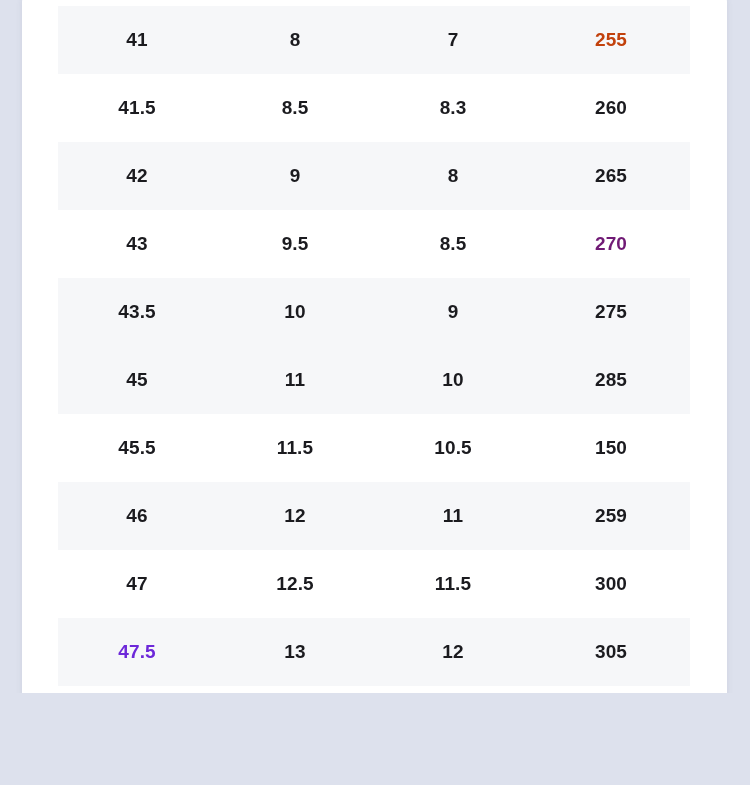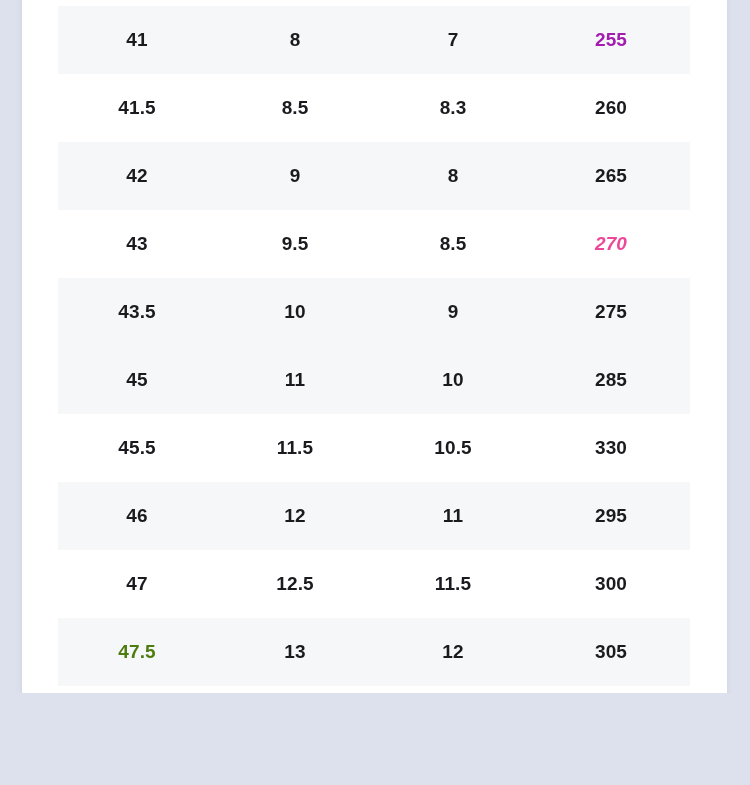--- a/index.html
+++ b/index.html
@@ -116,72 +116,72 @@
           <tr class="plain">
                 <td style="color: rgb(27, 27, 31);">40</td>
                 <td style="color: rgb(27, 27, 31);">7.5</td>
                 <td style="color: rgb(27, 27, 31);">6.5</td>
                 <td style="color: rgb(27, 27, 31);">250</td>
               </tr>
               <tr class="striped" style="background: rgb(246, 247, 249);">
                 <td style="color: rgb(27, 27, 31);">41</td>
                 <td style="color: rgb(27, 27, 31);">8</td>
                 <td style="color: rgb(27, 27, 31);">7</td>
-                <td style="color: #a21caf;">255</td>
+                <td style="color: #c2410c;">255</td>
               </tr>
               <tr class="plain">
                 <td style="color: rgb(27, 27, 31);">41.5</td>
                 <td style="color: rgb(27, 27, 31);">8.5</td>
                 <td style="color: rgb(27, 27, 31);">8.3</td>
                 <td style="color: rgb(27, 27, 31);">260</td>
               </tr>
               <tr class="striped" style="background: rgb(246, 247, 249);">
                 <td style="color: rgb(27, 27, 31);">42</td>
                 <td style="color: rgb(27, 27, 31);">9</td>
                 <td style="color: rgb(27, 27, 31);">8</td>
                 <td style="color: rgb(27, 27, 31);">265</td>
               </tr>
               <tr class="plain">
                 <td style="color: rgb(27, 27, 31);">43</td>
                 <td style="color: rgb(27, 27, 31);">9.5</td>
                 <td style="color: rgb(27, 27, 31);">8.5</td>
-                <td style="color: #ec4899; font-style: italic;">270</td>
+                <td style="color: #701a75;">270</td>
               </tr>
               <tr class="striped" style="background: rgb(246, 247, 249);">
                 <td style="color: rgb(27, 27, 31); text-align: center;">43.5</td>
                 <td style="color: rgb(27, 27, 31);">10</td>
                 <td style="color: rgb(27, 27, 31);">9</td>
                 <td style="color: rgb(27, 27, 31); text-align: center;">275</td>
               </tr>
               <tr class="striped" style="background: rgb(246, 247, 249);">
                 <td style="color: rgb(27, 27, 31);">45</td>
                 <td style="color: rgb(27, 27, 31);">11</td>
                 <td style="color: rgb(27, 27, 31);">10</td>
                 <td style="color: rgb(27, 27, 31);">285</td>
               </tr>
               <tr class="plain">
                 <td style="color: rgb(27, 27, 31);">45.5</td>
                 <td style="color: rgb(27, 27, 31);">11.5</td>
                 <td style="color: rgb(27, 27, 31);">10.5</td>
-                <td style="color: rgb(27, 27, 31);">330</td>
+                <td style="color: rgb(27, 27, 31);">150</td>
               </tr>
               <tr class="striped" style="background: rgb(246, 247, 249);">
                 <td style="color: rgb(27, 27, 31);">46</td>
                 <td style="color: rgb(27, 27, 31);">12</td>
                 <td style="color: rgb(27, 27, 31);">11</td>
-                <td style="color: rgb(27, 27, 31);">295</td>
+                <td style="color: rgb(27, 27, 31);">259</td>
               </tr>
               <tr class="plain">
                 <td style="color: rgb(27, 27, 31);">47</td>
                 <td style="color: rgb(27, 27, 31);">12.5</td>
                 <td style="color: rgb(27, 27, 31);">11.5</td>
                 <td style="color: rgb(27, 27, 31);">300</td>
               </tr>
               <tr class="striped" style="background: rgb(246, 247, 249);">
-                <td style="color: #4d7c0f;">47.5</td>
+                <td style="color: #6d28d9;">47.5</td>
                 <td style="color: rgb(27, 27, 31);">13</td>
                 <td style="color: rgb(27, 27, 31);">12</td>
                 <td style="color: rgb(27, 27, 31);">305</td>
               </tr>
             </tbody>
         </table>
 
       </div>
     </div>
 

